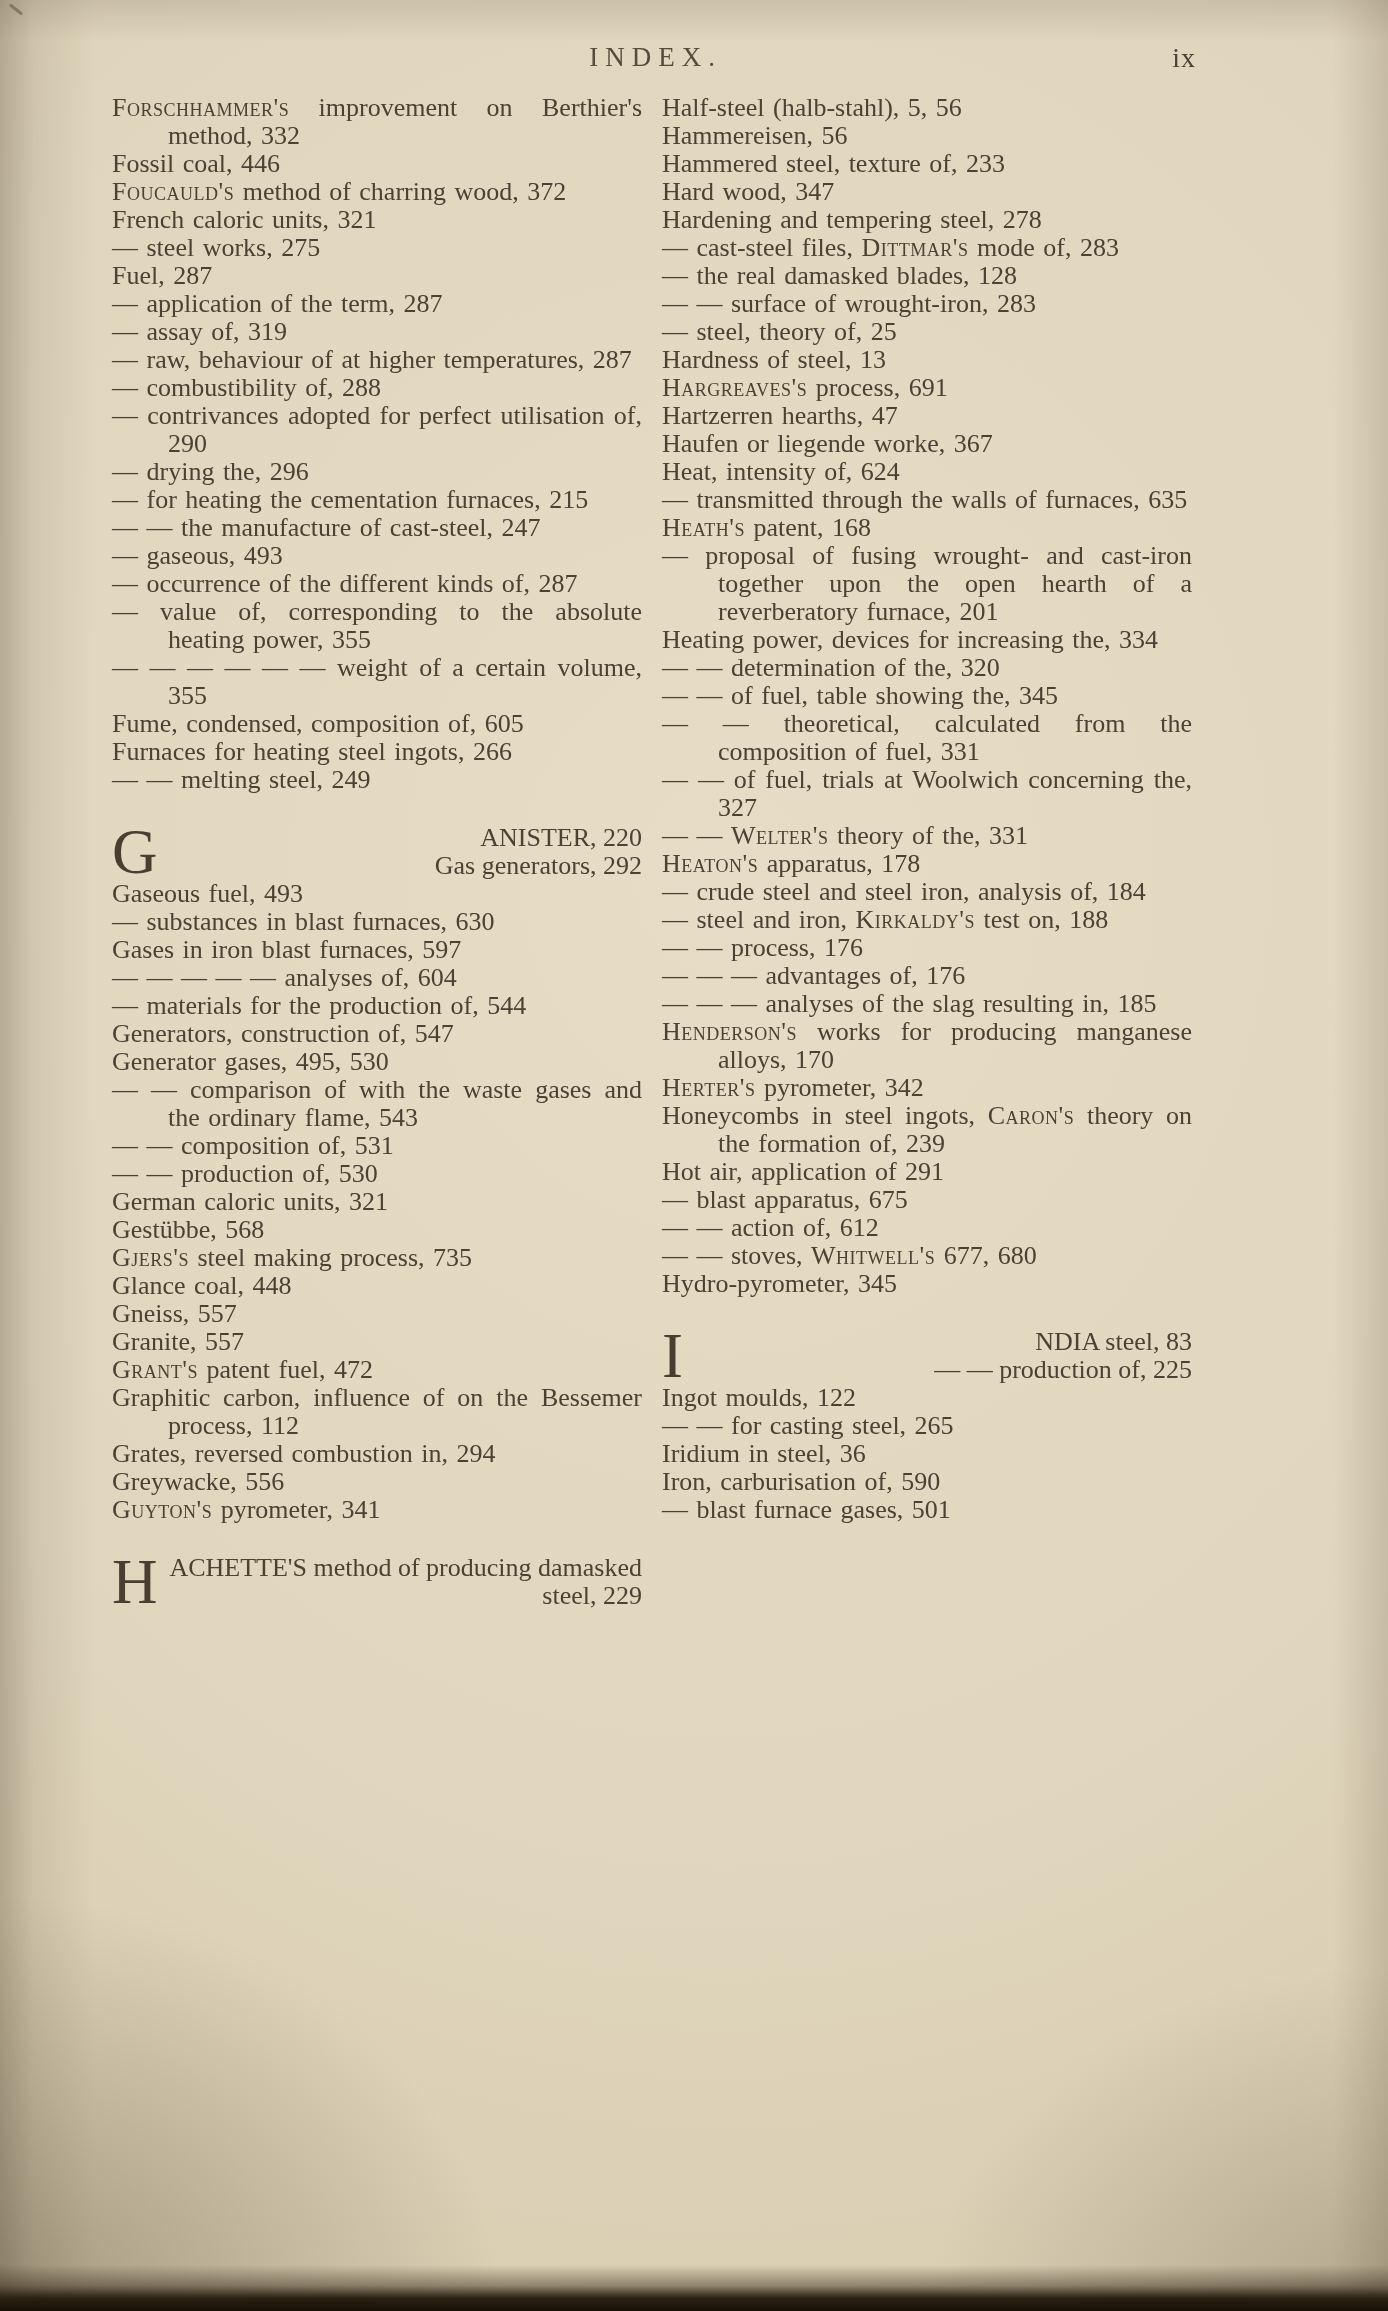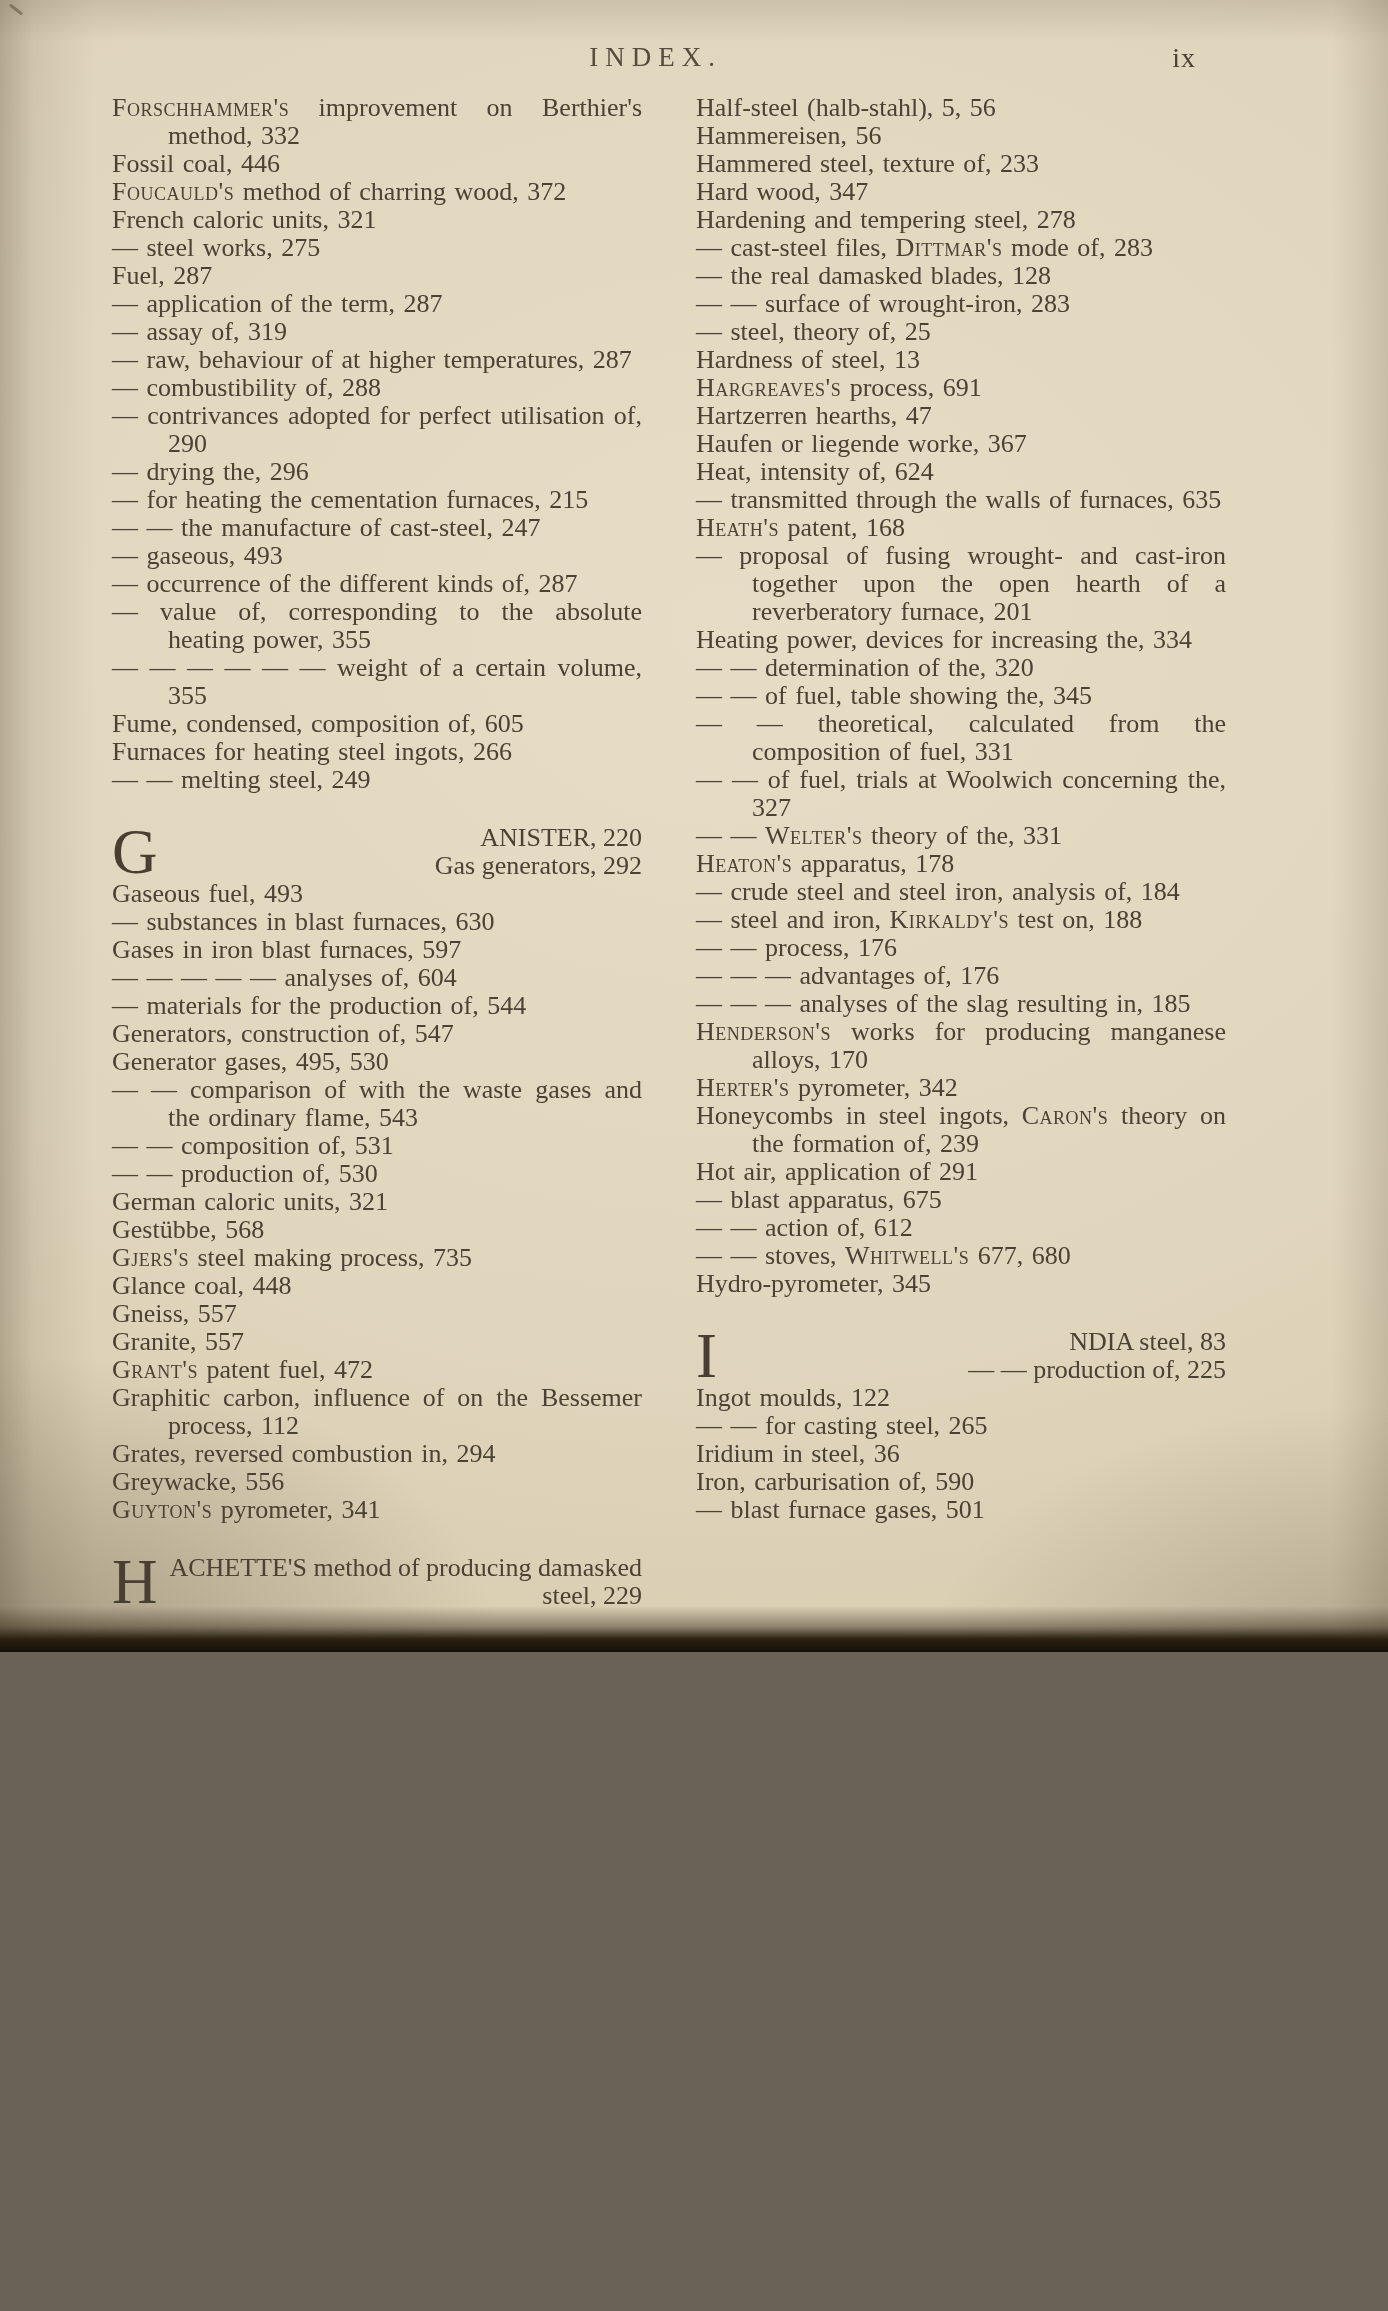--- a/index.html
+++ b/index.html
@@ -1,18 +1,18 @@
 <!DOCTYPE html>
 <html><head>
 <meta charset="utf-8">
 <style>
   html,body{margin:0;padding:0;background:#6b6257;}
   .page{
     position:relative;
-    width:1388px;height:1652px;
+    width:1388px;height:2311px;
     margin:0 auto;
     overflow:hidden;
     font-family:"Liberation Serif","DejaVu Serif",serif;
     color:#4b4134;
     background:
       radial-gradient(ellipse 60% 30% at 0% 100%, rgba(45,34,18,0.30), rgba(0,0,0,0) 60%),
       radial-gradient(ellipse 55% 25% at 100% 100%, rgba(45,34,18,0.22), rgba(0,0,0,0) 60%),
       linear-gradient(to right, rgba(70,55,35,0.28) 0px, rgba(70,55,35,0.10) 34px, rgba(0,0,0,0) 95px),
       linear-gradient(to left, rgba(70,55,35,0.16) 0px, rgba(0,0,0,0) 55px),
       linear-gradient(to bottom, rgba(70,55,35,0.14) 0px, rgba(0,0,0,0) 42px),
@@ -32,21 +32,21 @@
   .header .title{
     position:absolute;left:50%;transform:translateX(-54%);
     font-size:27px;letter-spacing:7px;color:#564b3c;
   }
   .header .pageno{
     position:absolute;right:14px;top:0;
     font-size:28px;color:#4b4134;letter-spacing:1px;
   }
   .columns{
     position:absolute;top:94px;left:112px;width:1098px;
-    display:flex;gap:54px;
+    display:flex;gap:20px;
   }
   .col{width:530px;flex:0 0 530px;}
   .entry{
     margin:0;
     font-size:26px;line-height:28px;
     text-align:justify;
     word-spacing:2px;
     text-indent:-56px;padding-left:56px;
   }
   .sc{font-variant:small-caps;letter-spacing:0.5px;}

